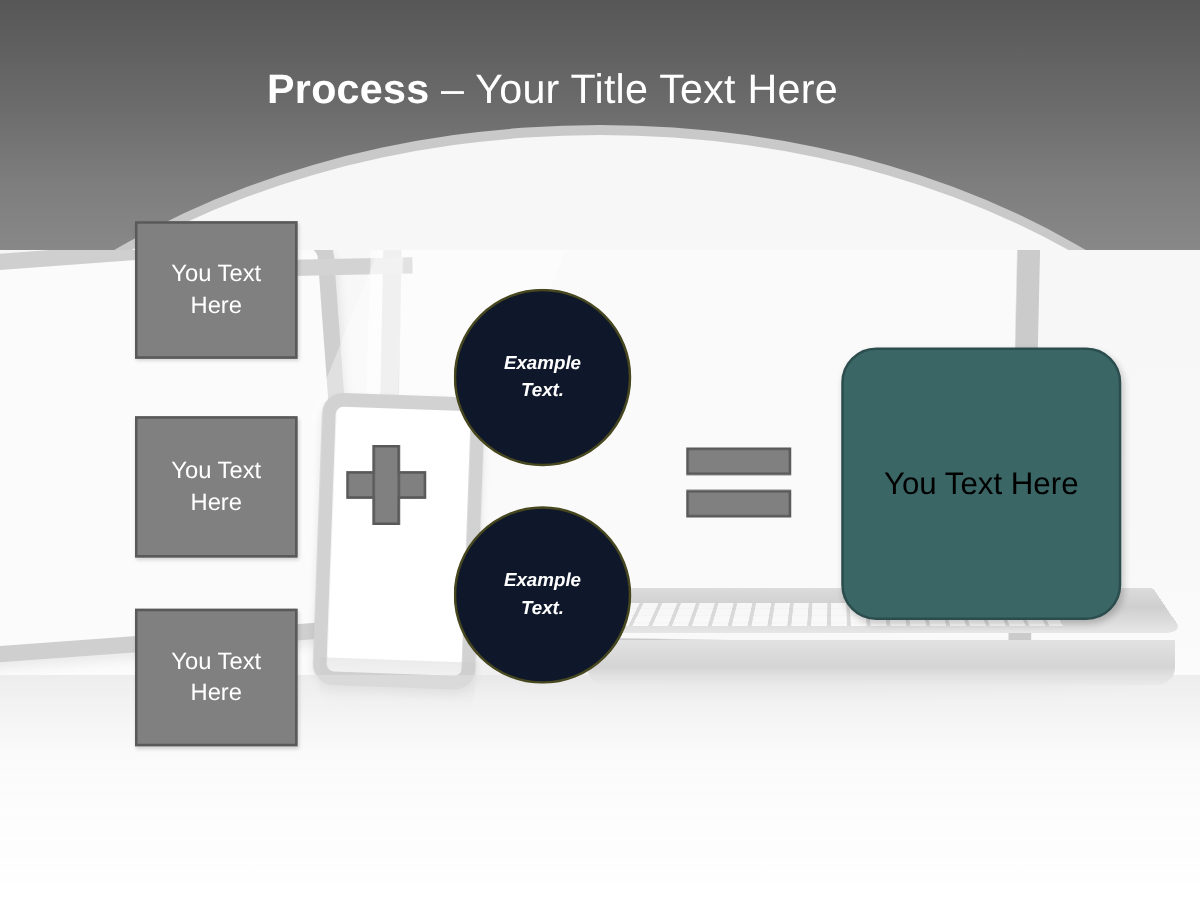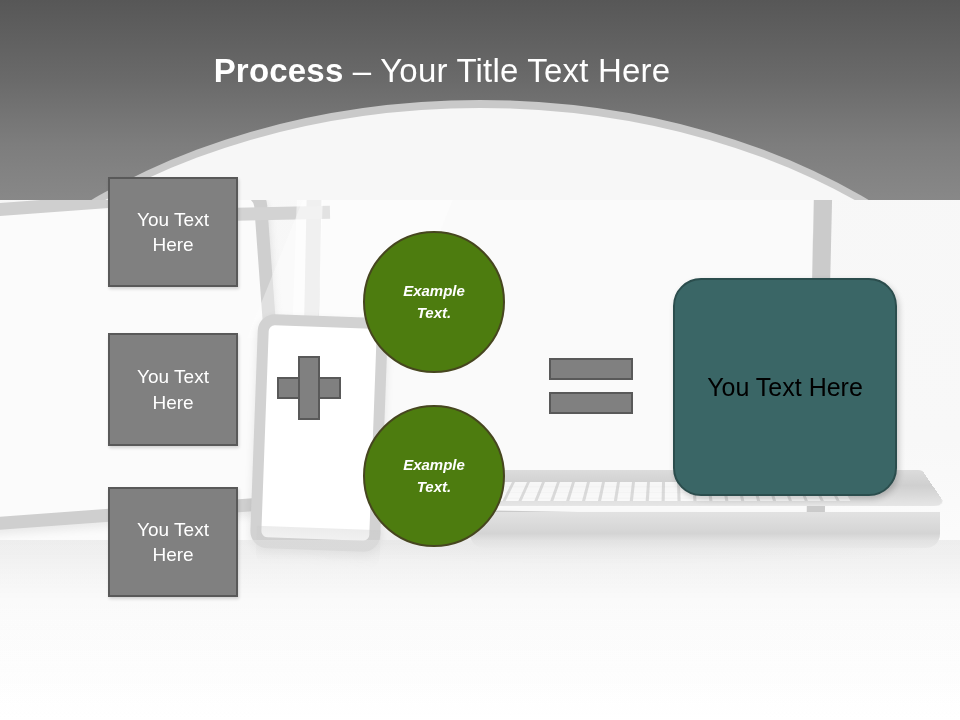--- a/index.html
+++ b/index.html
@@ -194,21 +194,21 @@
     box-shadow: 1px 2px 3px rgba(0,0,0,0.16);
   }
   .tb1 { left: 108px; top: 177px; width: 130px; height: 110px; }
   .tb2 { left: 108px; top: 333px; width: 130px; height: 113px; }
   .tb3 { left: 108px; top: 487px; width: 130px; height: 110px; }
 
   .circle {
     position: absolute;
     box-sizing: border-box;
     border-radius: 50%;
-    background: #4d7c0f;
+    background: #0f172a;
     border: 2px solid #46461f;
     color: #ffffff;
     font-size: 15px;
     font-weight: bold;
     font-style: italic;
     line-height: 1.45;
     text-align: center;
     display: flex;
     align-items: center;
     justify-content: center;

